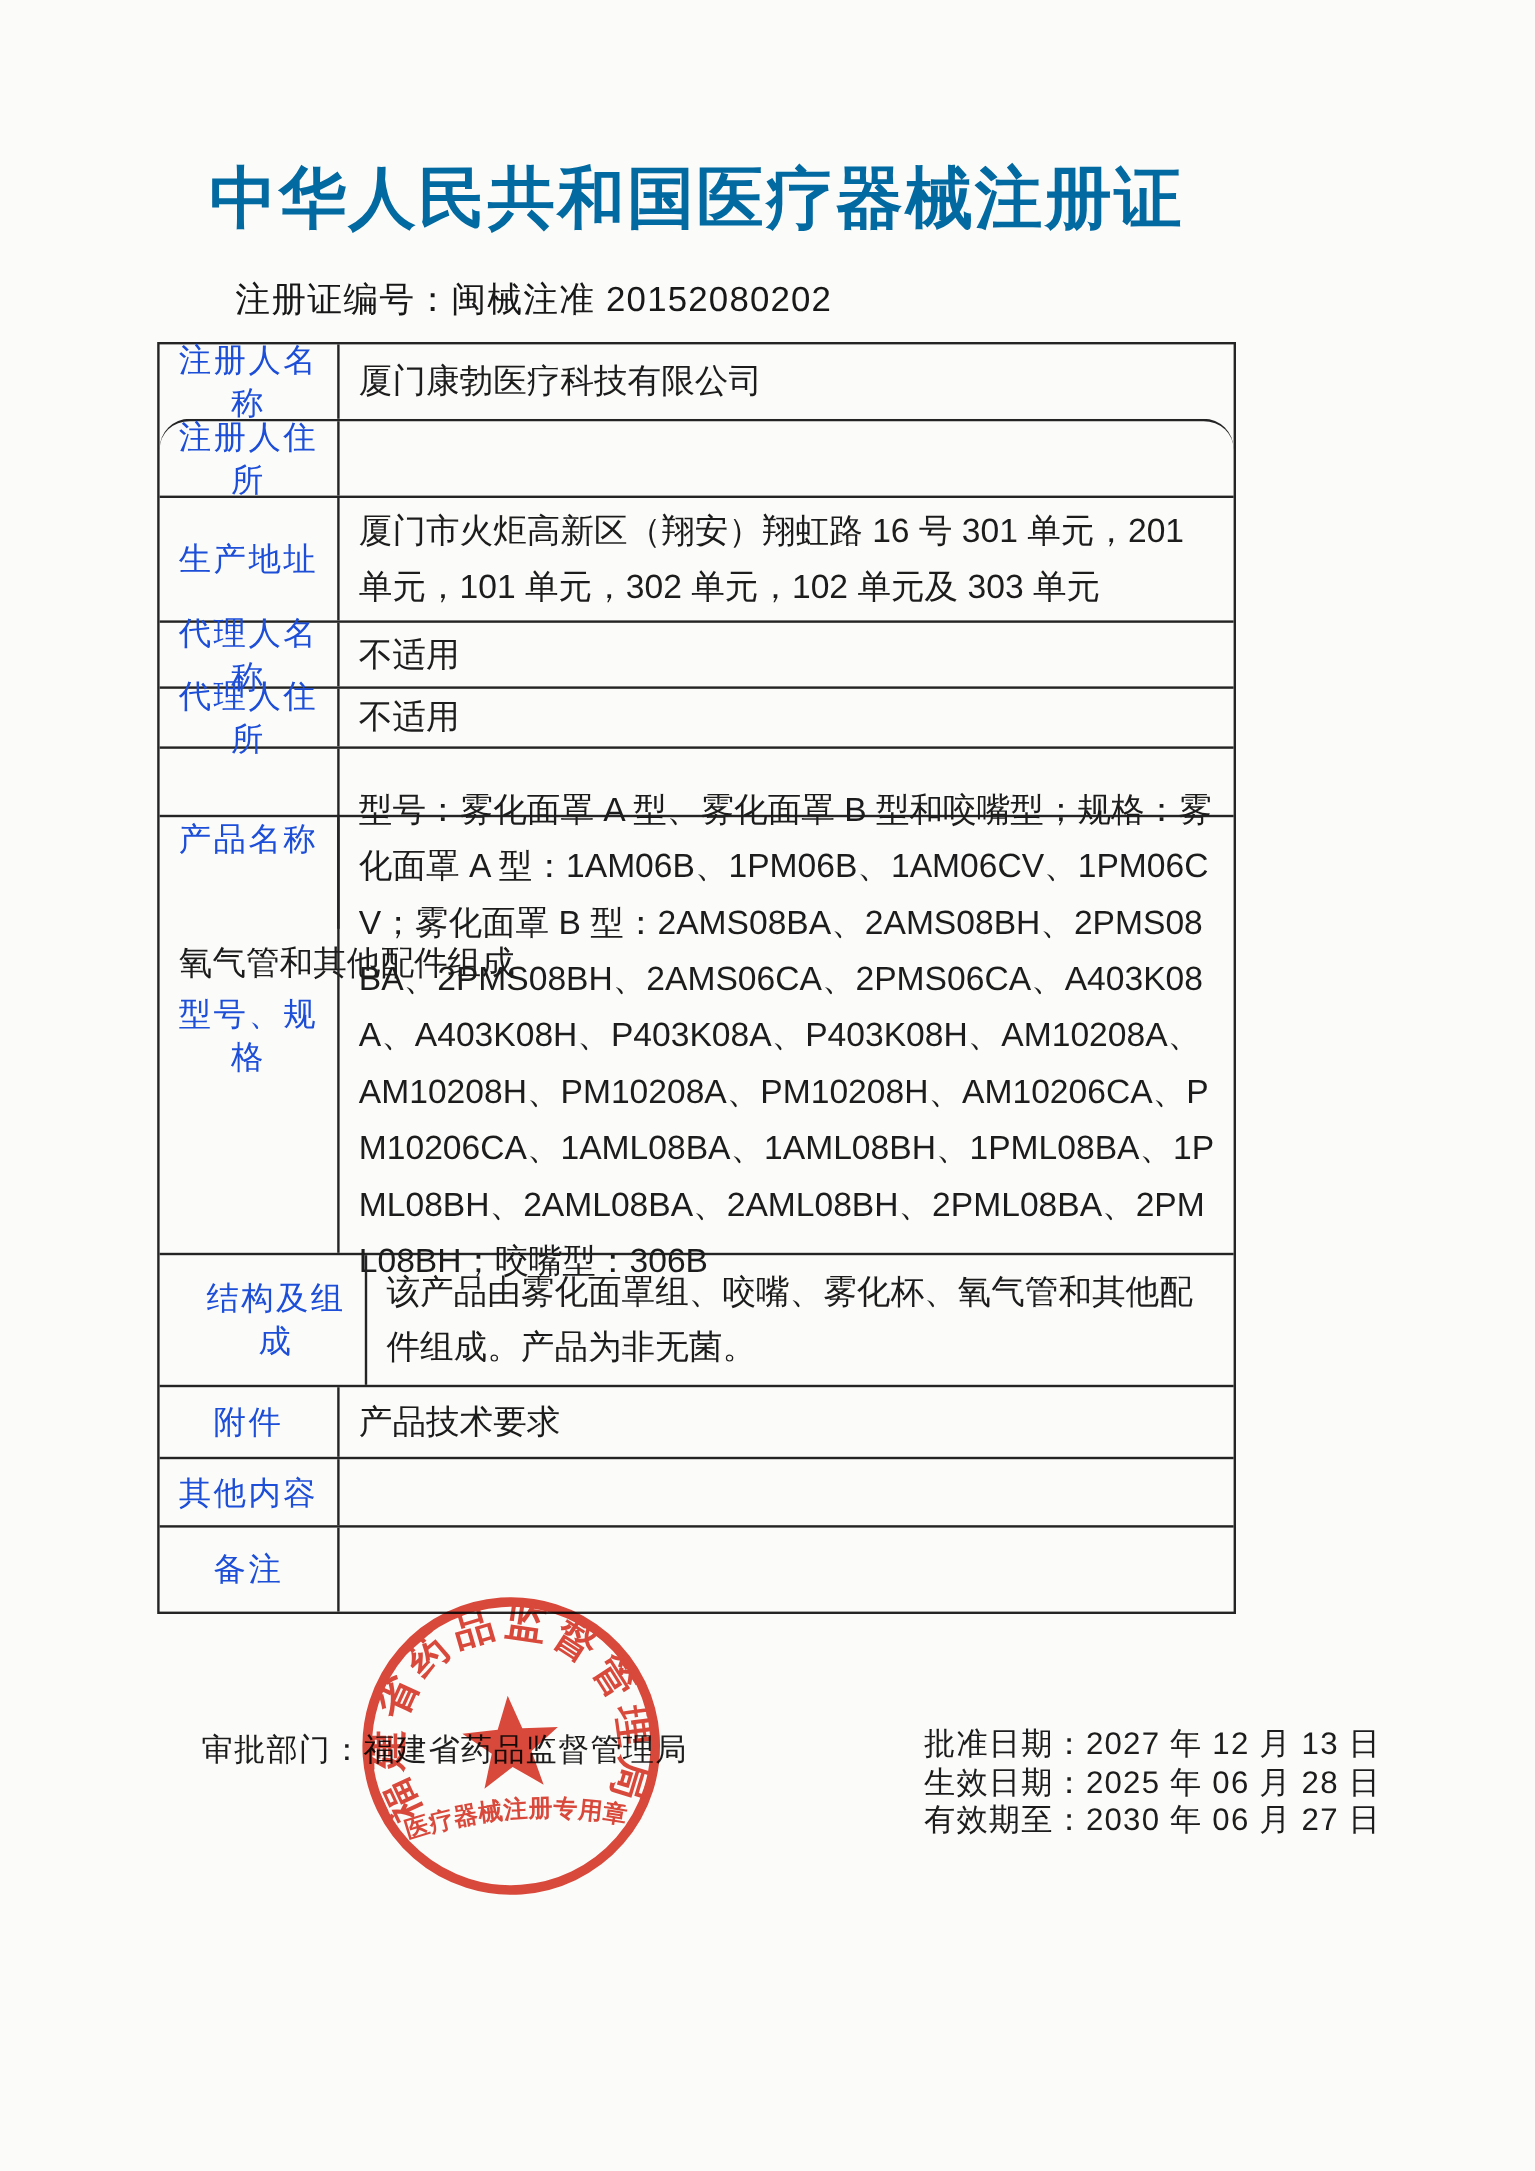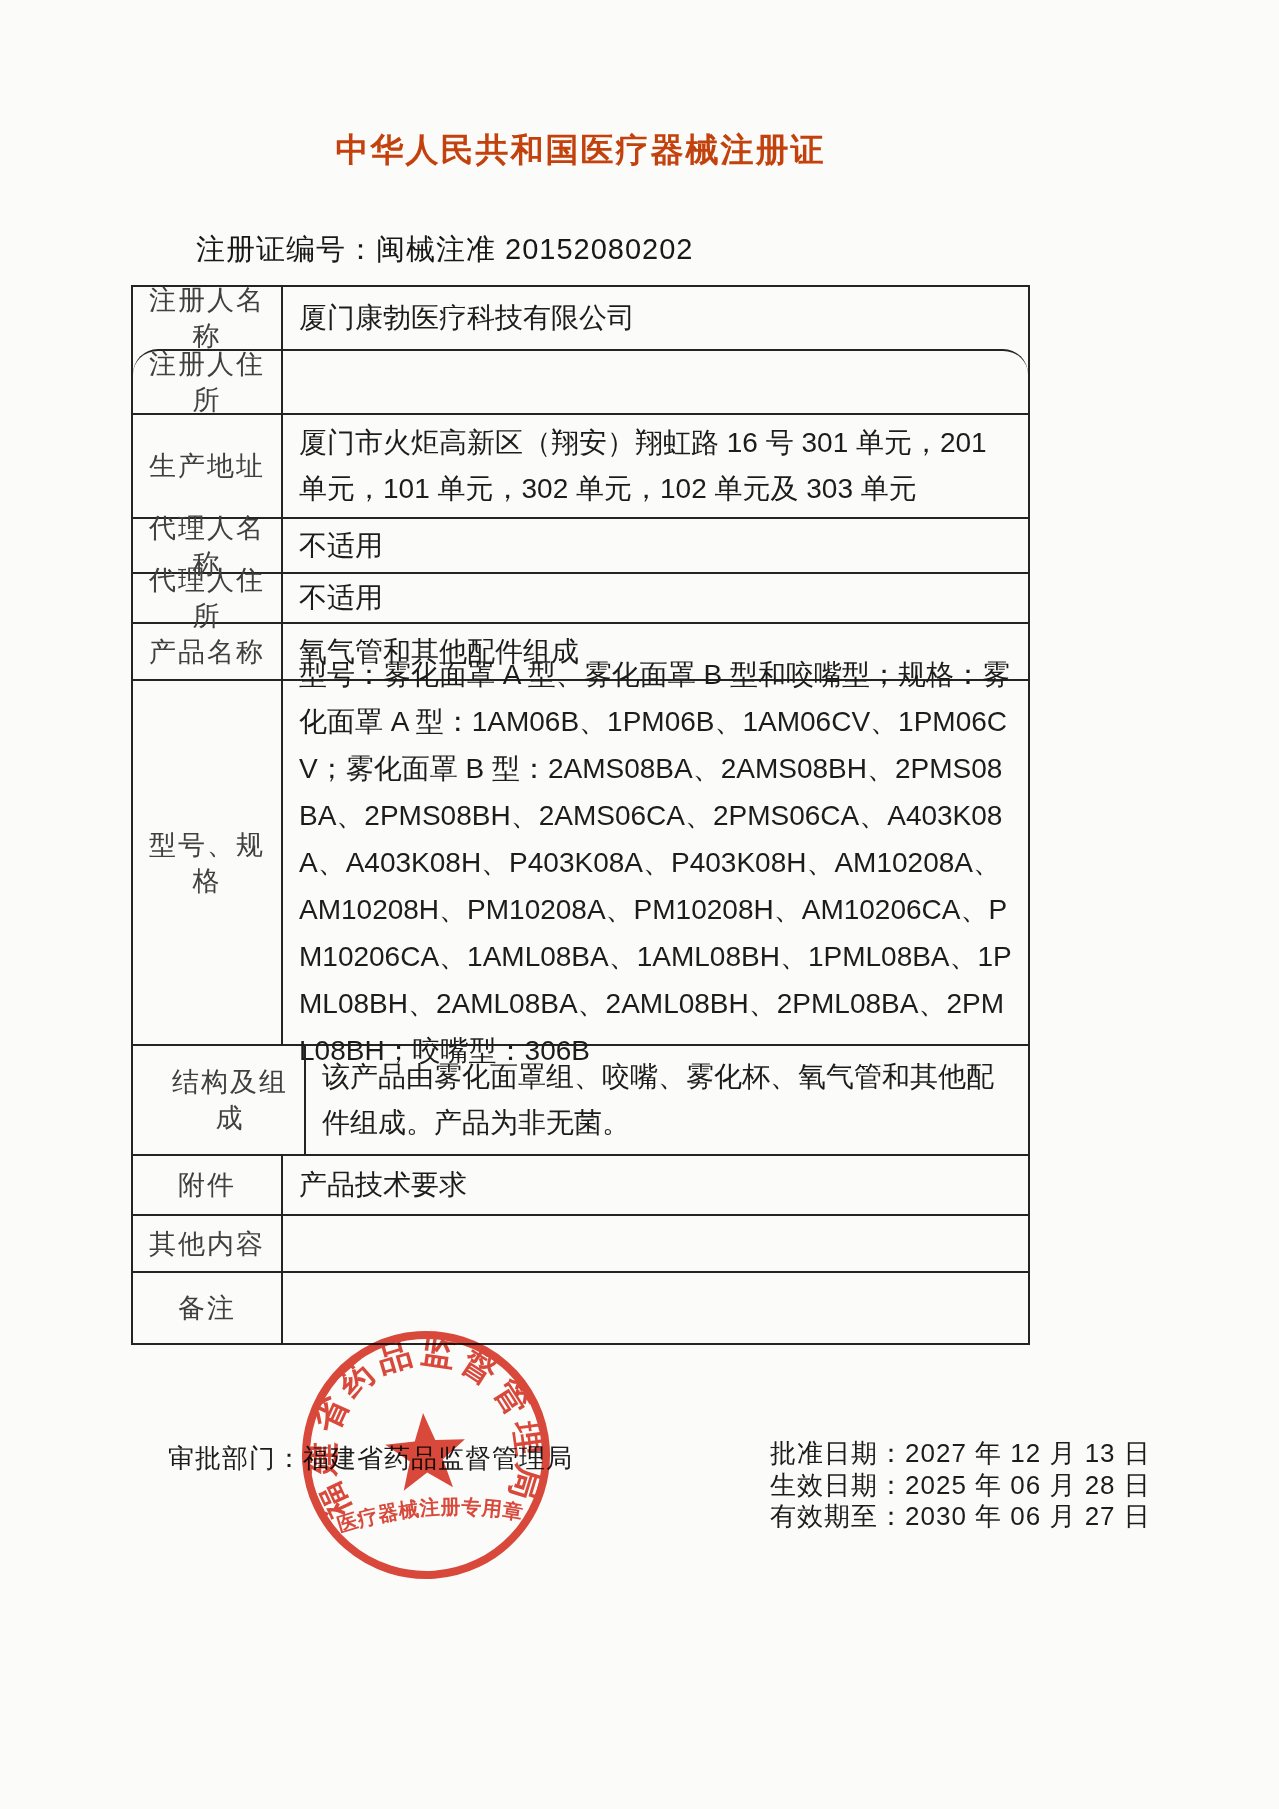--- a/index.html
+++ b/index.html
@@ -11,23 +11,23 @@
     position:relative;
     -webkit-font-smoothing:antialiased;
   }
   .page{position:absolute;inset:0;}
 
   .doc-title{
     position:absolute;top:128px;left:131px;width:899px;
     text-align:center;
     font-family:"Liberation Serif","DejaVu Serif",serif;
     font-weight:700;
-    font-size:33px;
+    font-size:56px;
     letter-spacing:2px;
-    color:#c2410c;
+    color:#0369a1;
     white-space:nowrap;
   }
 
   .reg-line{
     position:absolute;top:230px;left:196px;
     font-size:29px;
     color:#181818;
     letter-spacing:1px;
     white-space:nowrap;
   }
@@ -38,40 +38,40 @@
     box-sizing:border-box;
     background:transparent;
   }
   .row{display:flex;border-top:2px solid #242424;}
   .row:first-child{border-top:none;}
   .cell-label{
     width:150px;flex:0 0 150px;
     border-right:2px solid #242424;
     display:flex;align-items:center;justify-content:center;
     font-size:27px;letter-spacing:2px;
-    color:#404040;
+    color:#1d4ed8;
     text-align:center;
     padding:0 4px;box-sizing:border-box;
   }
   .cell-value{
     flex:1 1 auto;
     display:flex;align-items:center;
     font-size:28px;
     line-height:1.64;
     color:#1c1c1c;
     padding:6px 14px 6px 16px;
     box-sizing:border-box;
     word-break:break-all;
   }
   .row:nth-child(1){height:62px;}
   .row:nth-child(2){height:62px;border-radius:25px;}
   .row:nth-child(3){height:102px;}
   .row:nth-child(4){height:53px;}
   .row:nth-child(5){height:48px;}
-  .row:nth-child(6){height:55px;}
+  .row:nth-child(6){height:55px;flex-direction:column;}
   .row:nth-child(7){height:363px;}
   .row:nth-child(7) .cell-value{line-height:47px;}
   .row:nth-child(8){height:108px;padding-left:23px;}
   .row:nth-child(9){height:58px;}
   .row:nth-child(10){height:55px;}
   .row:nth-child(11){height:70px;}
   .row:nth-child(12){height:81px;}
 
   .footer-dept{
     position:absolute;top:1441px;left:168px;

